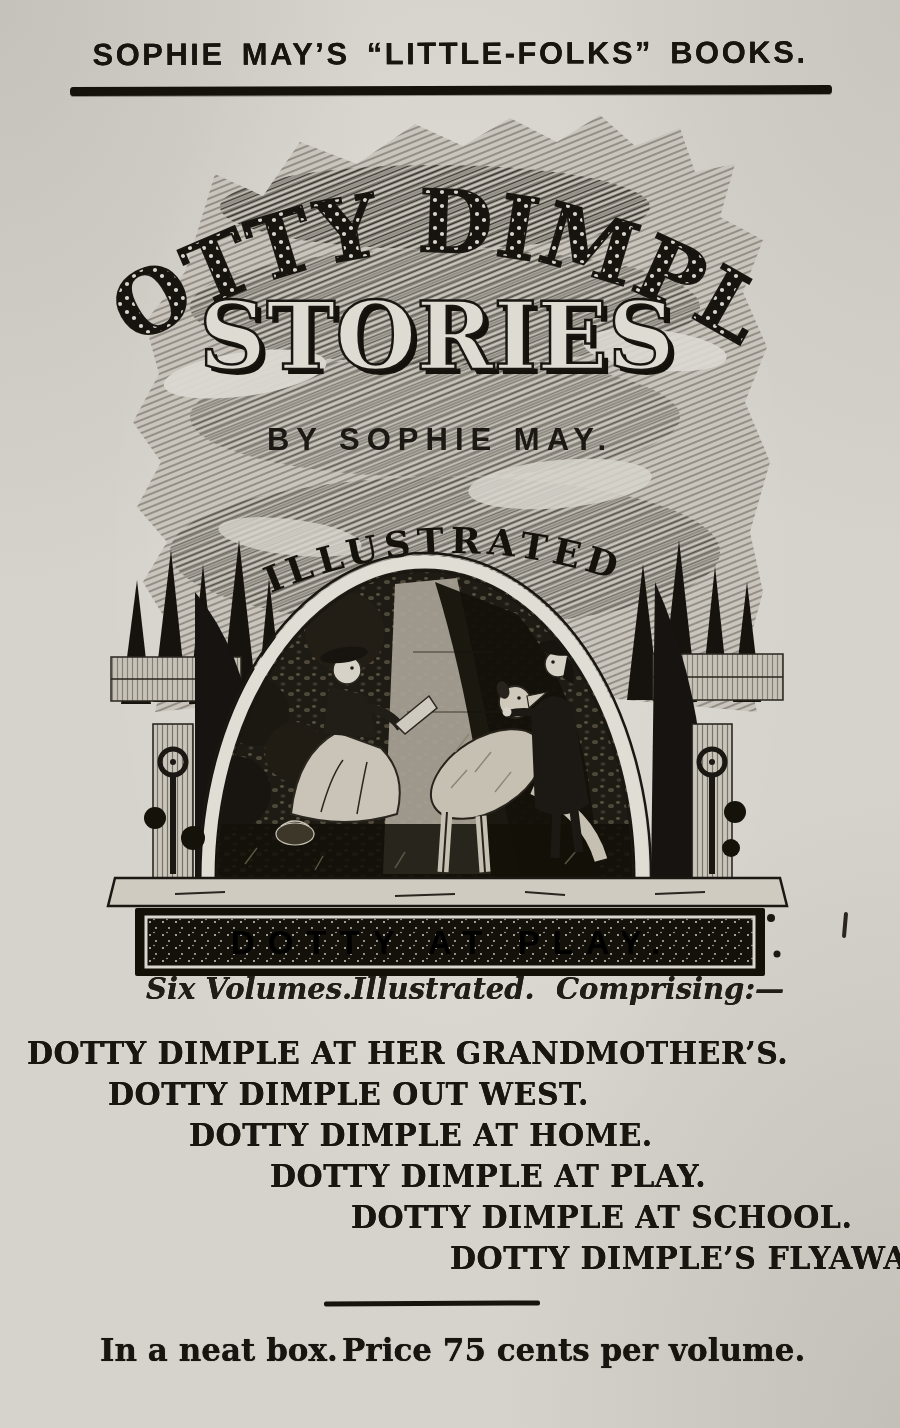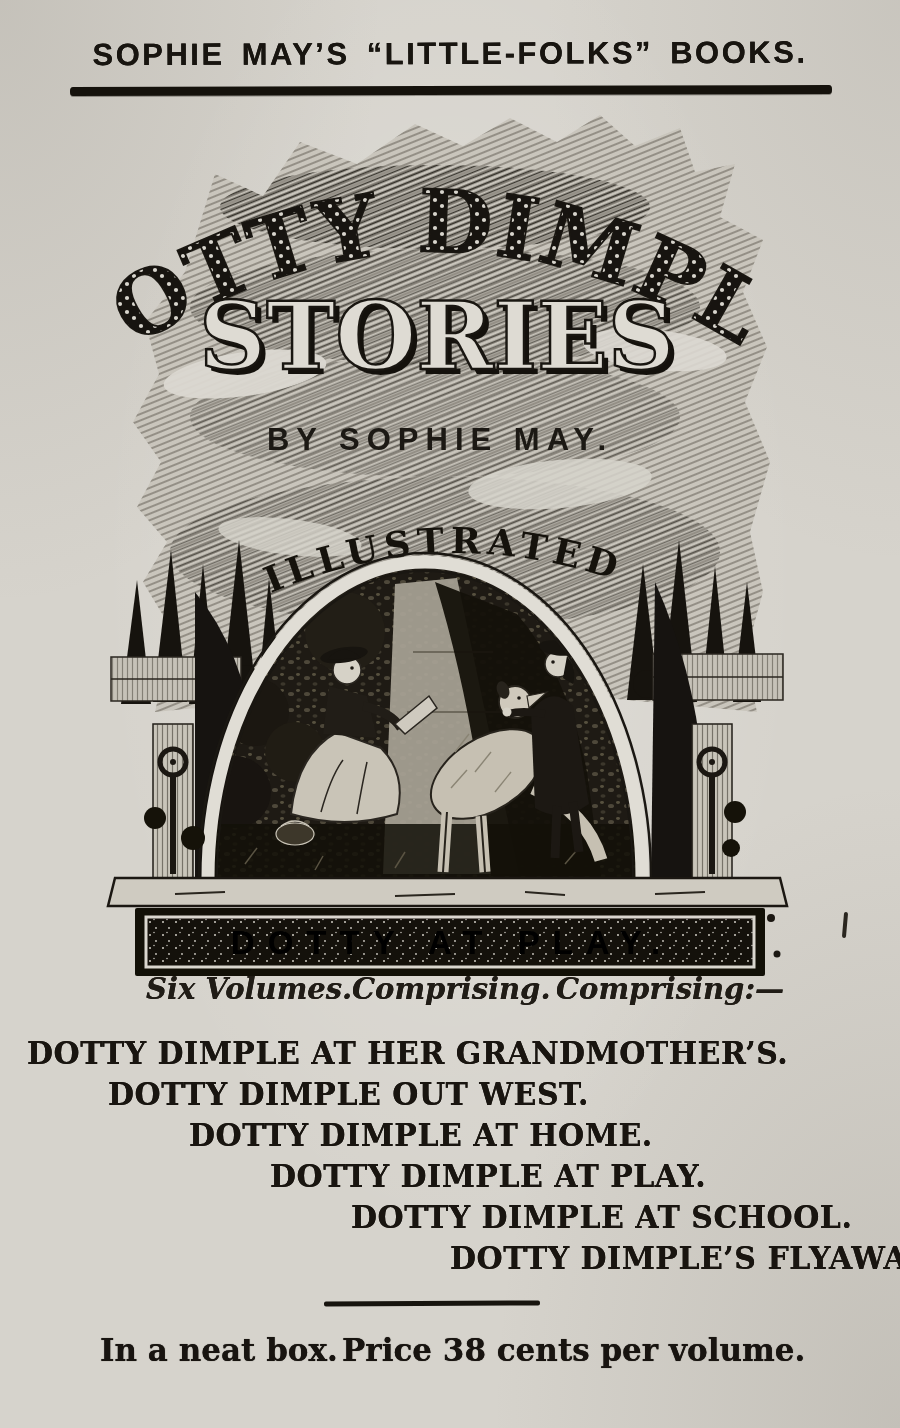--- a/index.html
+++ b/index.html
@@ -273,29 +273,29 @@
     <rect x="40" y="796" width="630" height="68" fill="#121007" rx="2"></rect>
     <rect x="51" y="805" width="608" height="50" fill="url(#speck)" stroke="#d9d6ce" stroke-width="3"></rect>
     <circle cx="676" cy="806" r="4" fill="#1b1712"></circle>
         <circle cx="682" cy="842" r="3.5" fill="#1b1712"></circle>
     <text class="t-banner" x="357" y="842" text-anchor="middle">DOTTY AT PLAY.</text>
   </g>
 </svg>
 </div>
 
 <div class="abs subtitle-seg seg0">Six Volumes.</div>
-<div class="abs subtitle-seg seg1">Comprising.</div>
+<div class="abs subtitle-seg seg1">Illustrated.</div>
 <div class="abs subtitle-seg seg2">Comprising:—</div>
 
 <div>
   <div class="vol">DOTTY DIMPLE AT HER GRANDMOTHER’S.</div>
   <div class="vol">DOTTY DIMPLE OUT WEST.</div>
   <div class="vol">DOTTY DIMPLE AT HOME.</div>
   <div class="vol">DOTTY DIMPLE AT PLAY.</div>
   <div class="vol">DOTTY DIMPLE AT SCHOOL.</div>
   <div class="vol">DOTTY DIMPLE’S FLYAWAY.</div>
 </div>
 
 <div class="abs footer-rule"></div>
 <div class="abs footer-seg fseg0">In a neat box.</div>
-<div class="abs footer-seg fseg1">Price 38 cents per volume.</div>
+<div class="abs footer-seg fseg1">Price 75 cents per volume.</div>
 
 <div class="abs stray-mark"></div>
 
 </body></html>

